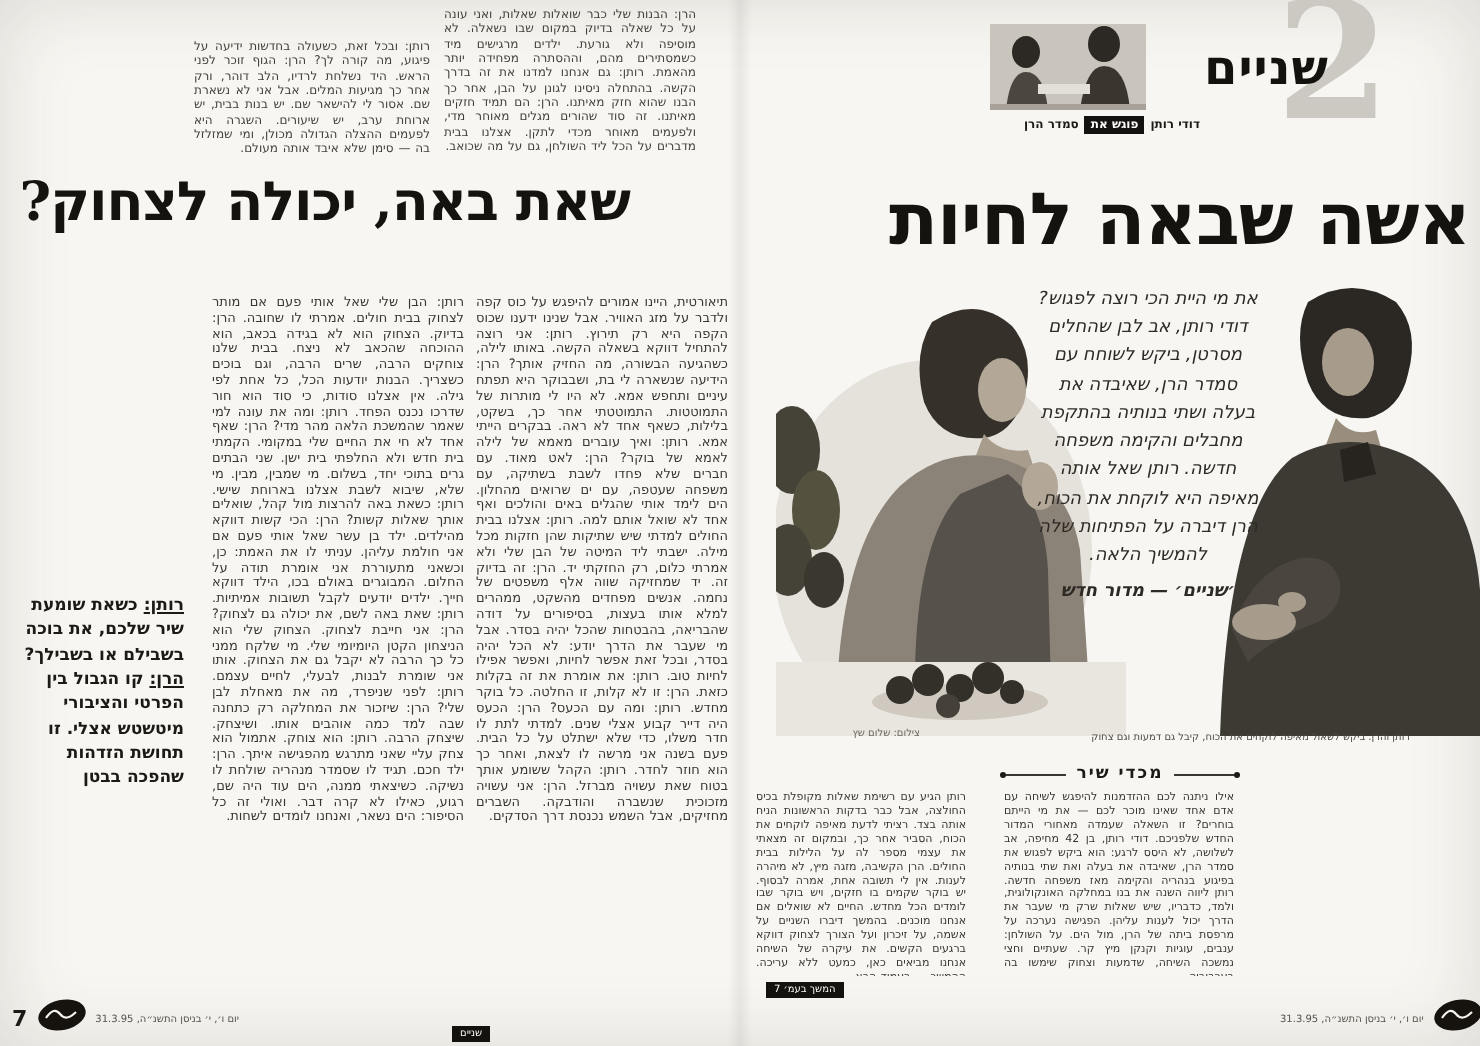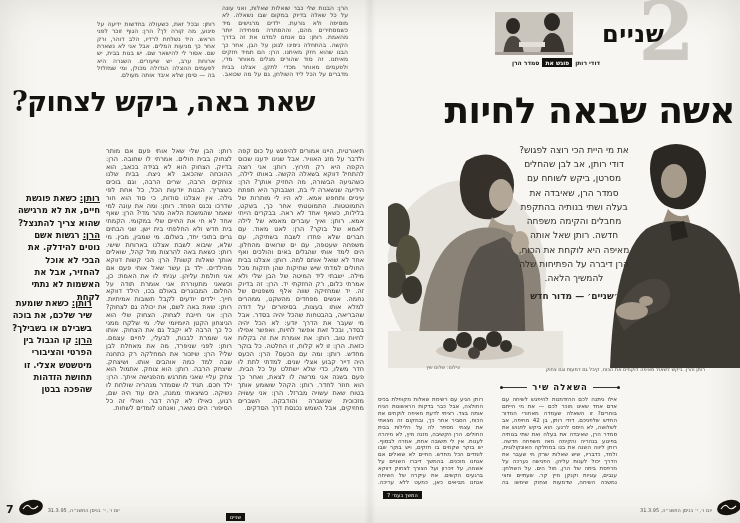--- a/index.html
+++ b/index.html
@@ -33,21 +33,21 @@
     direction:rtl; text-align:justify; overflow:hidden;
     font-size:6.5px; line-height:1.2; color:#3a3733;
     word-spacing:0.5px;
   }
   .top-col { font-size:6px; line-height:1.22; color:#444039; }
   .rp-col  { font-size:5.5px; line-height:1.26; color:#3a3733; }
 
   
   .intro {
     direction:rtl; text-align:center; font-size:9px; line-height:1.58;
-    color:#2d2a25; z-index:3;
+    color:#2d2a25; z-index:3;font-style:italic;
   }
   .intro-tagline { display:block; margin-top:4px; font-weight:bold;text-align:center; }
 
   
   .pullquote {
     direction:rtl; text-align:right; font-size:8.5px; font-weight:bold;
     line-height:1.45; color:#1c1a17; width:88px;
   }
   .pq-speaker { text-decoration:underline; }
 
@@ -82,28 +82,22 @@
 </head>
 <body>
 
 <div id="spread">
 
   <div class="page page-left">
 
     <div class="abs body-col top-col" style="left:222px; top:4px; width:126px; height:83px;">הרן: הבנות שלי כבר שואלות שאלות, ואני עונה על כל שאלה בדיוק במקום שבו נשאלה. לא מוסיפה ולא גורעת. ילדים מרגישים מיד כשמסתירים מהם, וההסתרה מפחידה יותר מהאמת. רותן: גם אנחנו למדנו את זה בדרך הקשה. בהתחלה ניסינו לגונן על הבן, אחר כך הבנו שהוא חזק מאיתנו. הרן: הם תמיד חזקים מאיתנו. זה סוד שהורים מגלים מאוחר מדי, ולפעמים מאוחר מכדי לתקן. אצלנו בבית מדברים על הכל ליד השולחן, גם על מה שכואב.</div>
     <div class="abs body-col top-col" style="left:97px; top:20px; width:118px; height:67px;">רותן: ובכל זאת, כשעולה בחדשות ידיעה על פיגוע, מה קורה לך? הרן: הגוף זוכר לפני הראש. היד נשלחת לרדיו, הלב דוהר, ורק אחר כך מגיעות המלים. אבל אני לא נשארת שם. אסור לי להישאר שם. יש בנות בבית, יש ארוחת ערב, יש שיעורים. השגרה היא לפעמים ההצלה הגדולה מכולן, ומי שמזלזל בה — סימן שלא איבד אותה מעולם.</div>
 
-    <h1 class="abs headline headline-left">שאת באה, ביקש לצחוק?</h1>
-
-    <div class="abs pullquote" style="left:12px; top:192px;">
-      <span class="pq-speaker">רותן:</span>
-      <span>כשאת פוגשת חיים, את לא מרגישה שהוא צריך להתנצל?</span>
-      <span class="pq-speaker">הרן:</span>
-      <span>רגשות אשם נוטים להידלק. את הבכי לא אוכל להחזיר, אבל את האשמות לא נתתי לקחת</span>
-    </div>
+    <h1 class="abs headline headline-left">שאת באה, יכולה לצחוק?</h1>
+
 
     <div class="abs pullquote" style="left:4px; top:297px;">
       <span class="pq-speaker">רותן:</span>
       <span>כשאת שומעת שיר שלכם, את בוכה בשבילם או בשבילך?</span>
       <span class="pq-speaker">הרן:</span>
       <span>קו הגבול בין הפרטי והציבורי מיטשטש אצלי. זו תחושת הזדהות שהפכה בבטן</span>
     </div>
 
     <div class="abs body-col" style="left:238px; top:148px; width:126px; height:368px;">תיאורטית, היינו אמורים להיפגש על כוס קפה ולדבר על מזג האוויר. אבל שנינו ידענו שכוס הקפה היא רק תירוץ. רותן: אני רוצה להתחיל דווקא בשאלה הקשה. באותו לילה, כשהגיעה הבשורה, מה החזיק אותך? הרן: הידיעה שנשארה לי בת, ושבבוקר היא תפתח עיניים ותחפש אמא. לא היו לי מותרות של התמוטטות. התמוטטתי אחר כך, בשקט, בלילות, כשאף אחד לא ראה. בבקרים הייתי אמא. רותן: ואיך עוברים מאמא של לילה לאמא של בוקר? הרן: לאט מאוד. עם חברים שלא פחדו לשבת בשתיקה, עם משפחה שעטפה, עם ים שרואים מהחלון. הים לימד אותי שהגלים באים והולכים ואף אחד לא שואל אותם למה. רותן: אצלנו בבית החולים למדתי שיש שתיקות שהן חזקות מכל מילה. ישבתי ליד המיטה של הבן שלי ולא אמרתי כלום, רק החזקתי יד. הרן: זה בדיוק זה. יד שמחזיקה שווה אלף משפטים של נחמה. אנשים מפחדים מהשקט, ממהרים למלא אותו בעצות, בסיפורים על דודה שהבריאה, בהבטחות שהכל יהיה בסדר. אבל מי שעבר את הדרך יודע: לא הכל יהיה בסדר, ובכל זאת אפשר לחיות, ואפשר אפילו לחיות טוב. רותן: את אומרת את זה בקלות כזאת. הרן: זו לא קלות, זו החלטה. כל בוקר מחדש. רותן: ומה עם הכעס? הרן: הכעס היה דייר קבוע אצלי שנים. למדתי לתת לו חדר משלו, כדי שלא ישתלט על כל הבית. פעם בשנה אני מרשה לו לצאת, ואחר כך הוא חוזר לחדר. רותן: הקהל ששומע אותך בטוח שאת עשויה מברזל. הרן: אני עשויה מזכוכית שנשברה והודבקה. השברים מחזיקים, אבל השמש נכנסת דרך הסדקים.</div>
     <div class="abs body-col" style="left:106px; top:148px; width:126px; height:368px;">רותן: הבן שלי שאל אותי פעם אם מותר לצחוק בבית חולים. אמרתי לו שחובה. הרן: בדיוק. הצחוק הוא לא בגידה בכאב, הוא ההוכחה שהכאב לא ניצח. בבית שלנו צוחקים הרבה, שרים הרבה, וגם בוכים כשצריך. הבנות יודעות הכל, כל אחת לפי גילה. אין אצלנו סודות, כי סוד הוא חור שדרכו נכנס הפחד. רותן: ומה את עונה למי שאמר שהמשכת הלאה מהר מדי? הרן: שאף אחד לא חי את החיים שלי במקומי. הקמתי בית חדש ולא החלפתי בית ישן. שני הבתים גרים בתוכי יחד, בשלום. מי שמבין, מבין. מי שלא, שיבוא לשבת אצלנו בארוחת שישי. רותן: כשאת באה להרצות מול קהל, שואלים אותך שאלות קשות? הרן: הכי קשות דווקא מהילדים. ילד בן עשר שאל אותי פעם אם אני חולמת עליהן. עניתי לו את האמת: כן, וכשאני מתעוררת אני אומרת תודה על החלום. המבוגרים באולם בכו, הילד דווקא חייך. ילדים יודעים לקבל תשובות אמיתיות. רותן: שאת באה לשם, את יכולה גם לצחוק? הרן: אני חייבת לצחוק. הצחוק שלי הוא הניצחון הקטן היומיומי שלי. מי שלקח ממני כל כך הרבה לא יקבל גם את הצחוק. אותו אני שומרת לבנות, לבעלי, לחיים עצמם. רותן: לפני שניפרד, מה את מאחלת לבן שלי? הרן: שיזכור את המחלקה רק כתחנה שבה למד כמה אוהבים אותו. ושיצחק. שיצחק הרבה. רותן: הוא צוחק. אתמול הוא צחק עליי שאני מתרגש מהפגישה איתך. הרן: ילד חכם. תגיד לו שסמדר מנהריה שולחת לו נשיקה. כשיצאתי ממנה, הים עוד היה שם, רגוע, כאילו לא קרה דבר. ואולי זה כל הסיפור: הים נשאר, ואנחנו לומדים לשחות.</div>
@@ -192,21 +186,21 @@
       <span>את מי היית הכי רוצה לפגוש? דודי רותן, אב לבן שהחלים מסרטן, ביקש לשוחח עם סמדר הרן, שאיבדה את בעלה ושתי בנותיה בהתקפת מחבלים והקימה משפחה חדשה. רותן שאל אותה מאיפה היא לוקחת את הכוח, הרן דיברה על הפתיחות שלה להמשיך הלאה.</span>
       <span class="intro-tagline">׳שניים׳ — מדור חדש</span>
     </div>
 
     <div class="abs micro" style="left:20px; top:364px; width:70px; text-align:right;">צילום: שלום שץ</div>
     <div class="abs micro" style="left:175px; top:366px; width:160px; text-align:right; color:#4f4c46;">רותן והרן. ביקש לשאול מאיפה לוקחים את הכוח, קיבל גם דמעות וגם צחוק</div>
 
     <div class="abs section-header" style="left:130px; top:382px;">
       <span class="sh-dot"></span>
       <span class="sh-line"></span>
-      <span class="sh-name">השאלה שיר</span>
+      <span class="sh-name">מכדי שיר</span>
       <span class="sh-line"></span>
       <span class="sh-dot"></span>
     </div>
 
     <div class="abs body-col rp-col" style="left:132px; top:396px; width:115px; height:92px;">אילו ניתנה לכם ההזדמנות להיפגש לשיחה עם אדם אחד שאינו מוכר לכם — את מי הייתם בוחרים? זו השאלה שעמדה מאחורי המדור החדש שלפניכם. דודי רותן, בן 42 מחיפה, אב לשלושה, לא היסס לרגע: הוא ביקש לפגוש את סמדר הרן, שאיבדה את בעלה ואת שתי בנותיה בפיגוע בנהריה והקימה מאז משפחה חדשה. רותן ליווה השנה את בנו במחלקה האונקולוגית, ולמד, כדבריו, שיש שאלות שרק מי שעבר את הדרך יכול לענות עליהן. הפגישה נערכה על מרפסת ביתה של הרן, מול הים. על השולחן: ענבים, עוגיות וקנקן מיץ קר. שעתיים וחצי נמשכה השיחה, שדמעות וצחוק שימשו בה בערבוביה.</div>
     <div class="abs body-col rp-col" style="left:8px; top:396px; width:105px; height:92px;">רותן הגיע עם רשימת שאלות מקופלת בכיס החולצה, אבל כבר בדקות הראשונות הניח אותה בצד. רציתי לדעת מאיפה לוקחים את הכוח, הסביר אחר כך, ובמקום זה מצאתי את עצמי מספר לה על הלילות בבית החולים. הרן הקשיבה, מזגה מיץ, לא מיהרה לענות. אין לי תשובה אחת, אמרה לבסוף. יש בוקר שקמים בו חזקים, ויש בוקר שבו לומדים הכל מחדש. החיים לא שואלים אם אנחנו מוכנים. בהמשך דיברו השניים על אשמה, על זיכרון ועל הצורך לצחוק דווקא ברגעים הקשים. את עיקרה של השיחה אנחנו מביאים כאן, כמעט ללא עריכה. ההמשך — בעמוד הבא.</div>
 
     <div class="abs tagbox" style="left:13px; top:491px;">המשך בעמ׳ 7</div>
 
     <div class="abs footer" style="left:270px; top:499px;">

